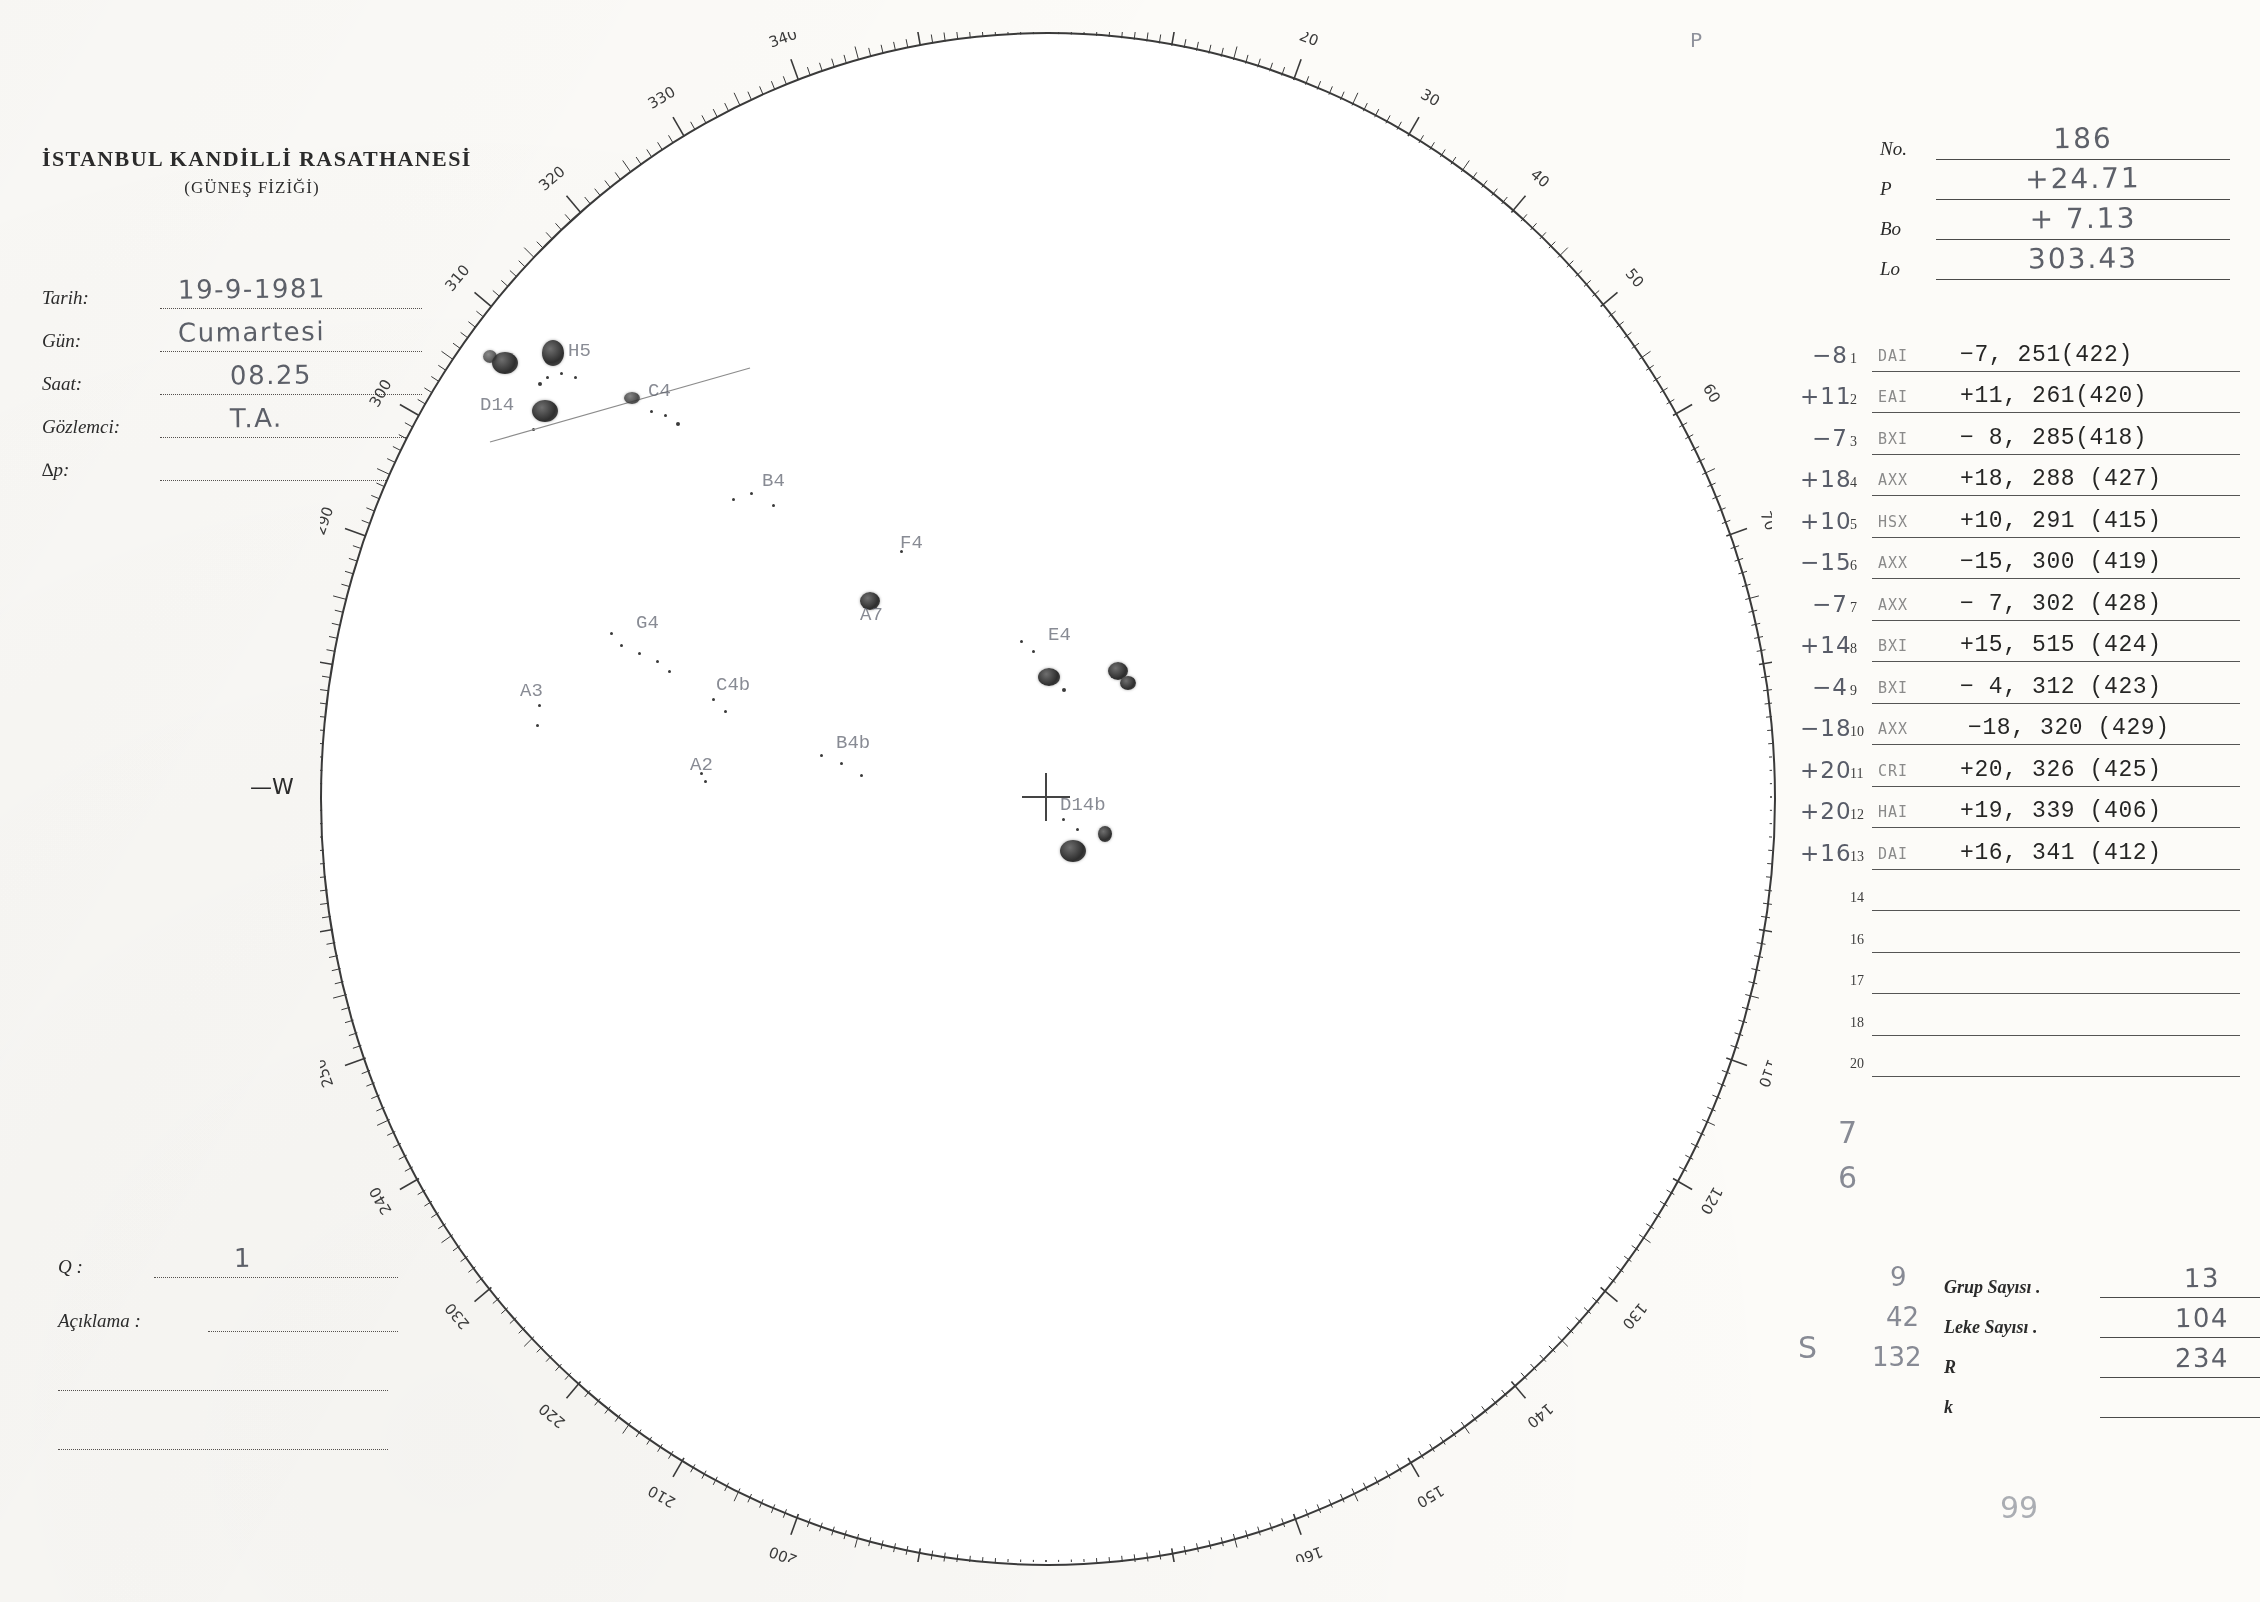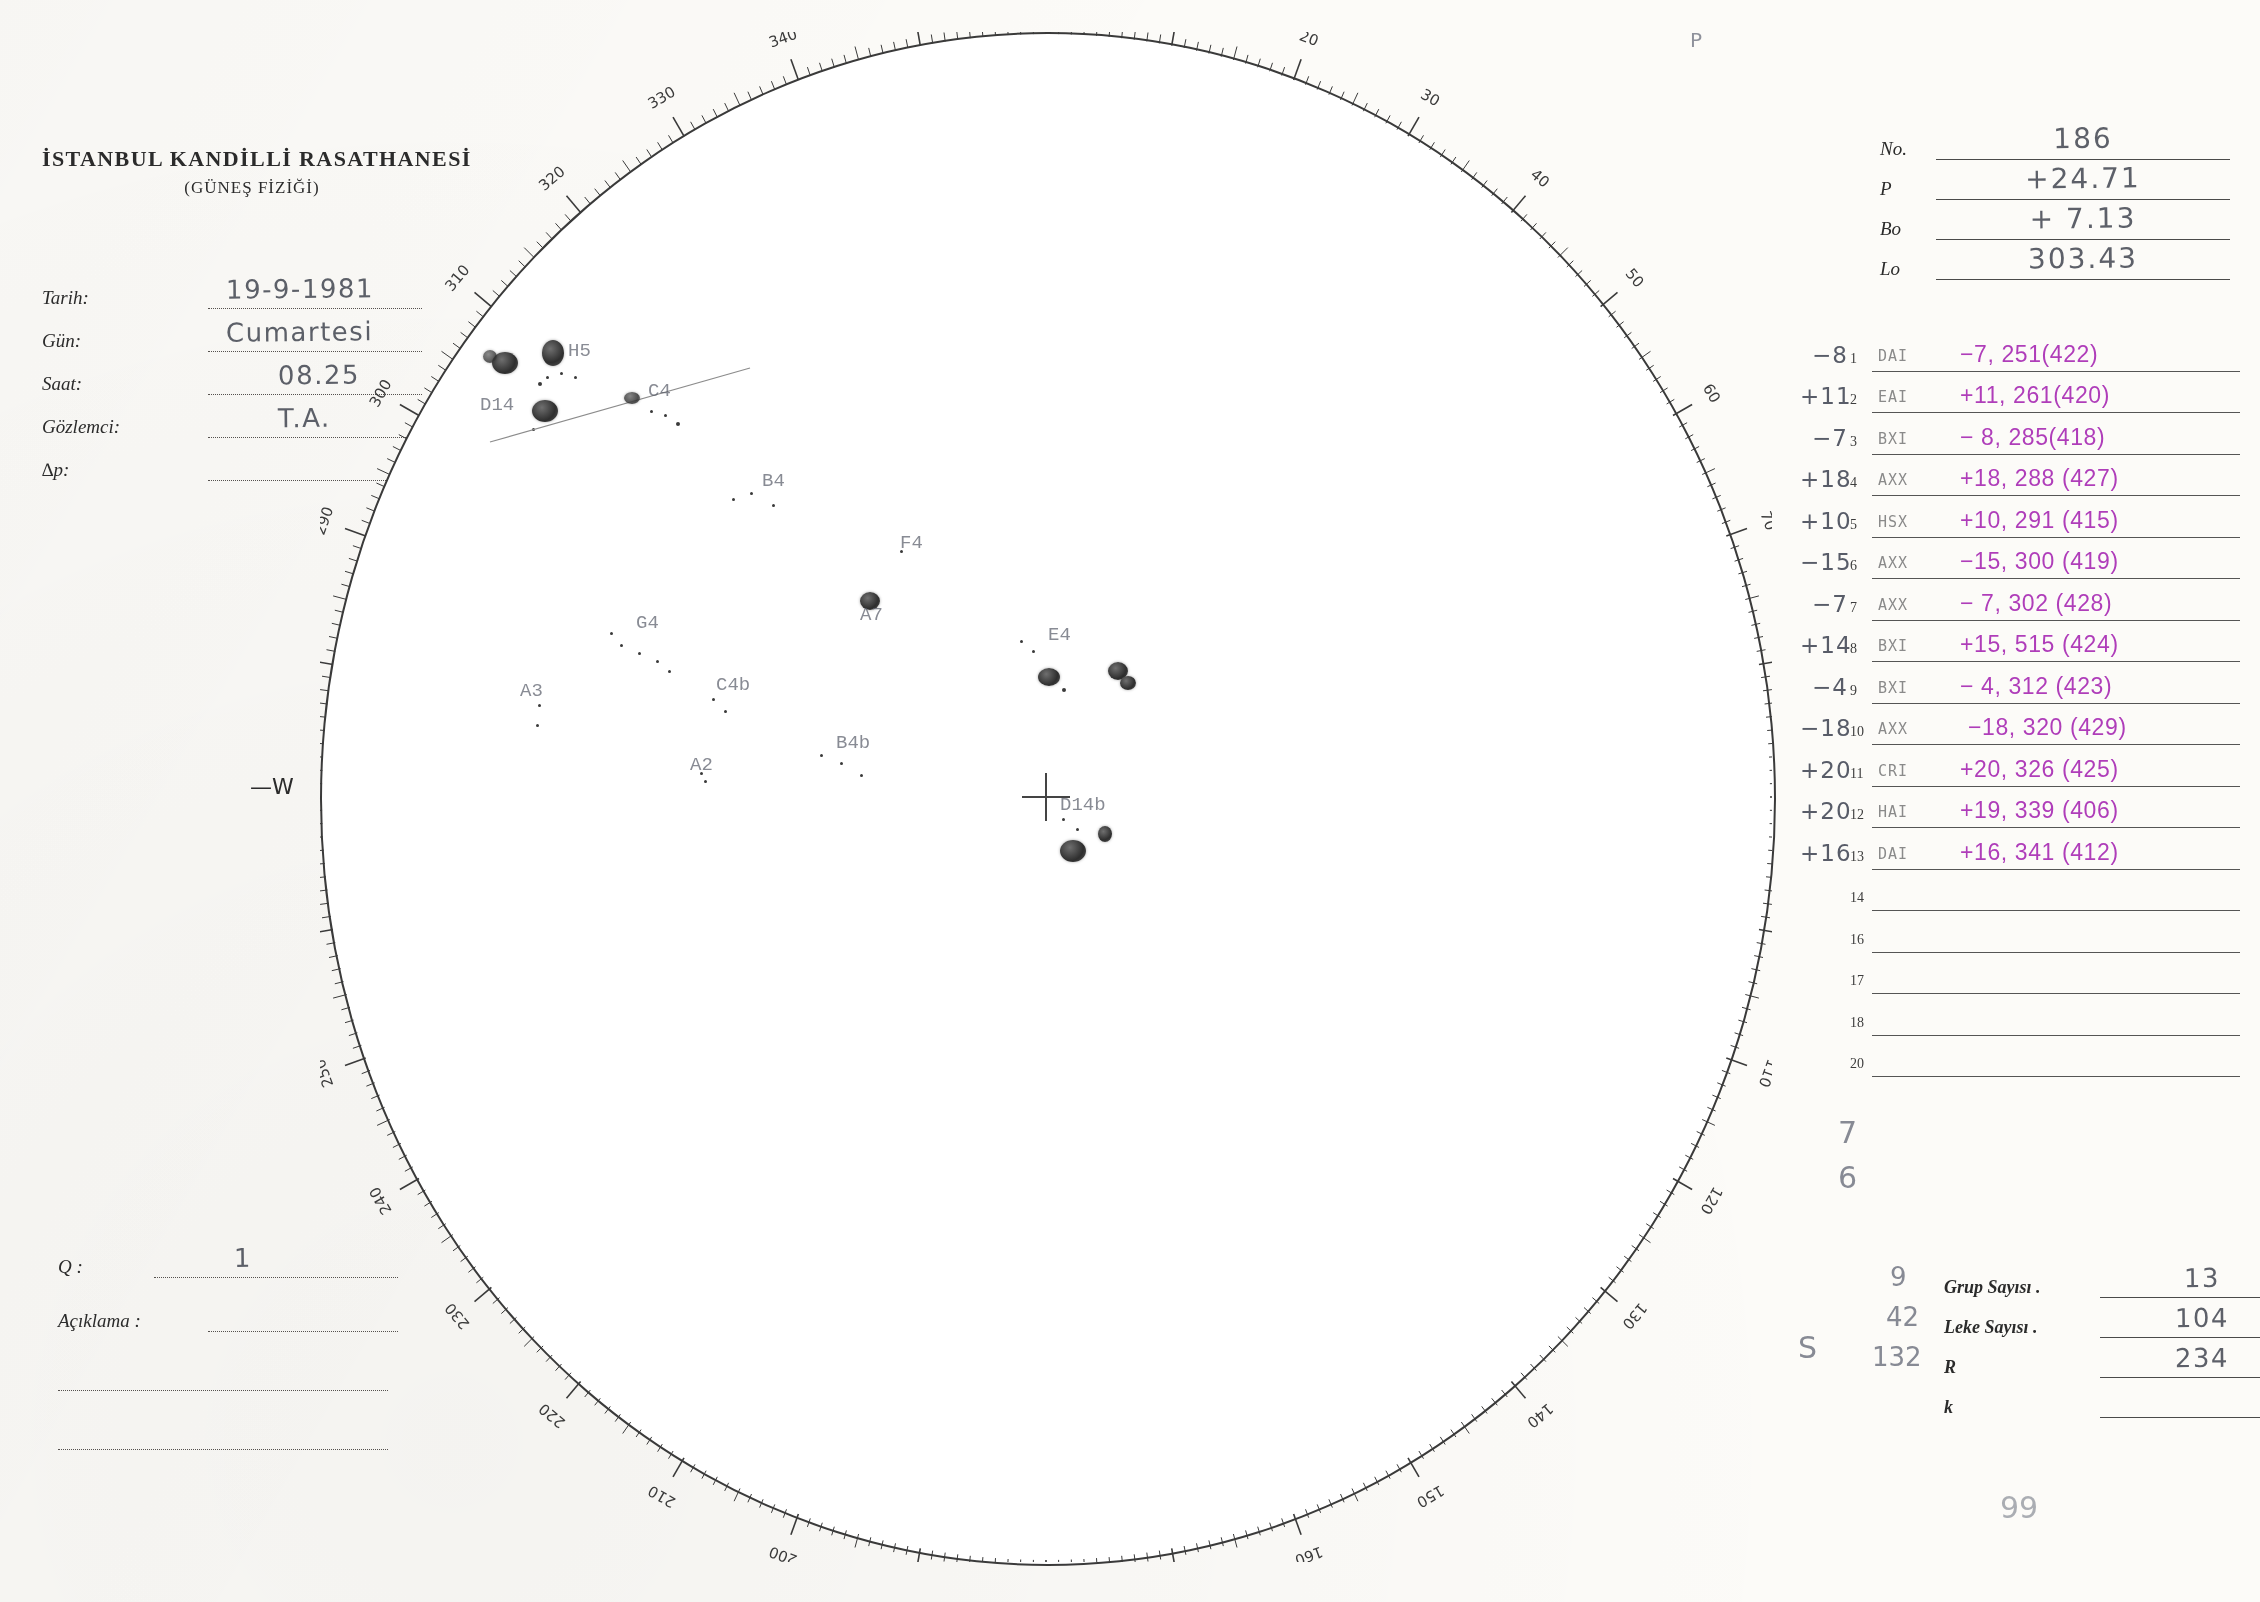--- a/index.html
+++ b/index.html
@@ -7,21 +7,21 @@
   .sheet{position:absolute;inset:0;background:#fcfbf8;}
   .sheet:before{content:"";position:absolute;inset:0;
     background:linear-gradient(120deg,rgba(0,0,0,0.018),rgba(0,0,0,0) 40%),
                radial-gradient(circle at 20% 90%, rgba(0,0,0,0.03), rgba(0,0,0,0) 60%);
     pointer-events:none;}
   
   .org{position:absolute;left:42px;top:146px;width:470px;}
   .org .l1{font-size:22px;letter-spacing:1.4px;font-weight:bold;font-family:"Liberation Serif",serif;}
   .org .l2{font-size:17px;letter-spacing:1px;text-align:center;margin-top:6px;width:420px;}
   .fields{position:absolute;left:42px;top:266px;width:380px;font-size:19px;font-style:italic;}
-  .frow{display:flex;align-items:flex-end;height:43px;gap:48px;}
+  .frow{display:flex;align-items:flex-end;height:43px;}
   .flabel{width:118px;font-style:italic;font-size:19px;}
   .fline{flex:1;border-bottom:1px dotted #55514e;height:30px;position:relative;}
   .hand{position:absolute;left:18px;bottom:4px;font-family:"DejaVu Sans",sans-serif;font-style:normal;
         font-size:26px;color:#3b3f4a;letter-spacing:1.5px;transform:rotate(-0.6deg);opacity:.82;}
   
   .qblock{position:absolute;left:58px;top:1232px;width:340px;font-size:19px;font-style:italic;}
   .qrow{display:flex;align-items:flex-end;height:46px;}
   .qlabel{width:96px;font-style:italic;}
   .qline{flex:1;border-bottom:1px dotted #55514e;height:30px;position:relative;}
   .noteline{border-bottom:1px dotted #55514e;height:40px;margin-top:18px;width:330px;}
@@ -45,21 +45,21 @@
   .pline{display:flex;align-items:flex-end;height:40px;}
   .pkey{width:56px;font-style:italic;font-size:19px;}
   .pval{flex:1;border-bottom:1.6px solid #4a4a4a;height:32px;position:relative;}
   .pval .hand{left:0;width:100%;text-align:center;font-size:28px;letter-spacing:2px;}
   .grouplist{position:absolute;left:1800px;top:330px;width:440px;}
   .grow{display:flex;align-items:flex-end;height:41.5px;}
   .gnum{width:48px;text-align:right;font-size:16px;color:#3d3d3d;padding-bottom:4px;}
   .gidx{width:22px;text-align:left;font-size:14px;color:#3d3d3d;padding-bottom:5px;padding-left:2px;}
   .gval{flex:1;border-bottom:1.3px solid #555;height:34px;position:relative;}
   .gnum .hwrite{font-family:"DejaVu Sans",sans-serif;font-size:23px;color:#3c4150;letter-spacing:1px;opacity:.85;}
-  .gval .hwrite{position:absolute;left:6px;bottom:3px;font-family:Liberation Sans, sans-serif;font-size:23px;color:#a21caf;letter-spacing:.6px;opacity:.85;white-space:nowrap;}
+  .gval .hwrite{position:absolute;left:6px;bottom:3px;font-family:Liberation Mono, monospace;font-size:23px;color:#000000;letter-spacing:.6px;opacity:.85;white-space:nowrap;}
   .gval .stamp{position:absolute;left:6px;bottom:6px;font-family:"DejaVu Sans Mono",monospace;font-size:15px;color:#8a8a8a;letter-spacing:1px;}
   
   .totals{position:absolute;left:1944px;top:1258px;width:360px;}
   .trow{display:flex;align-items:flex-end;height:40px;}
   .tlabel{width:156px;font-size:18px;font-style:italic;font-weight:bold;}
   .tline{flex:1;border-bottom:1.4px solid #4a4a4a;height:32px;position:relative;}
   .tline .hand{left:0;width:100%;text-align:center;font-size:26px;}
   .sidenum{position:absolute;font-family:"DejaVu Sans",sans-serif;color:#6a6e7c;opacity:.8;}
   .pagenum{position:absolute;left:2000px;top:1490px;font-family:"DejaVu Sans",sans-serif;font-size:30px;color:#8f939c;opacity:.75;}
   .parrow{position:absolute;left:1390px;top:18px;font-family:"DejaVu Sans",sans-serif;font-size:20px;color:#6a6e7c;opacity:.75;}

